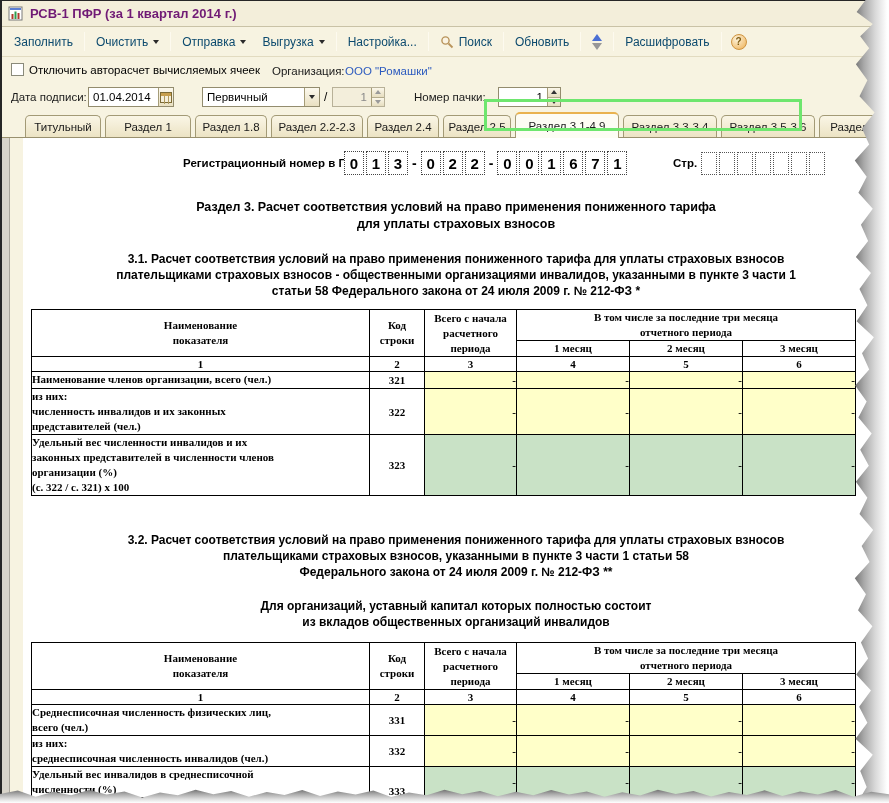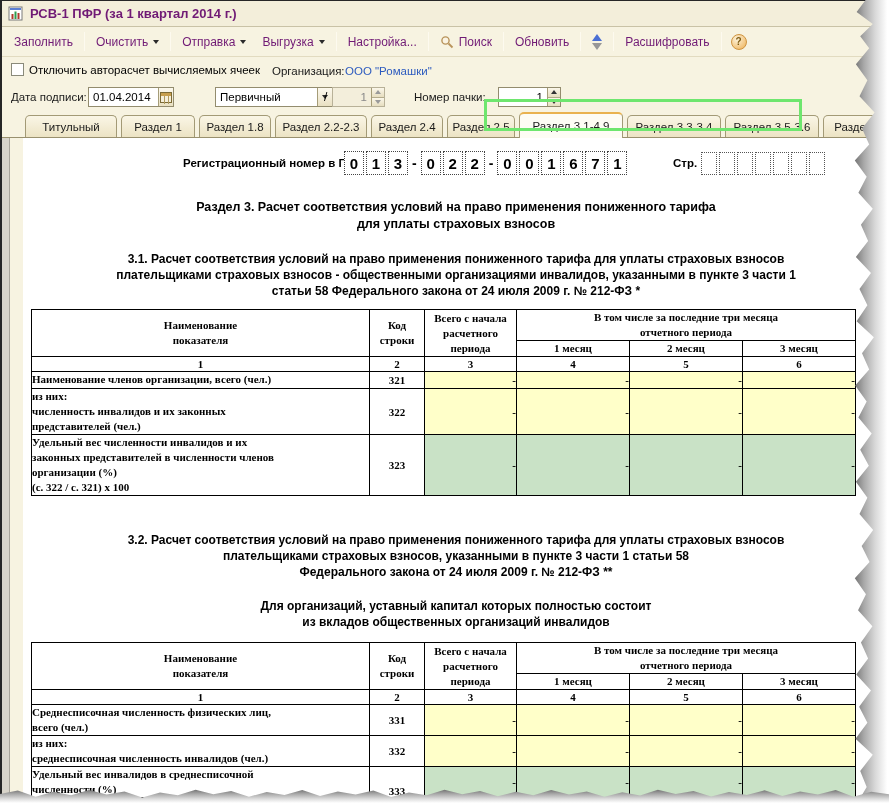--- a/index.html
+++ b/index.html
@@ -9,21 +9,21 @@
 
   .window { position:absolute; inset:0; background:#f7f3e1; border-left:2px solid #262626; border-top:1px solid #262626; display:flex; flex-direction:column; }
 
   
   .titlebar { height:26px; background:#f3eeda; border-bottom:1px solid #c9c2a6; display:flex; align-items:center; padding-left:6px; gap:7px; flex:0 0 auto; }
   .titlebar .title { font-size:13px; font-weight:bold; color:#701a75; }
   .doc-icon { width:15px; height:15px; display:inline-block; }
 
   
   .toolbar { height:30px; display:flex; align-items:center; padding-left:4px; background:#f7f3e1; border-bottom:1px solid #e2dbc0; flex:0 0 auto; }
-  .tbtn { display:flex; align-items:center; gap:5px; padding:4px 8px; font-size:12px; color:#701a75; cursor:default; white-space:nowrap;justify-content:flex-end; }
+  .tbtn { display:flex; align-items:center; gap:5px; padding:4px 8px; font-size:12px; color:#0c4a6e; cursor:default; white-space:nowrap;justify-content:flex-end; }
   .caret-down { width:0; height:0; border-left:3px solid transparent; border-right:3px solid transparent; border-top:4px solid #2a2a2a; display:inline-block; }
   .tsep { width:1px; height:19px; background:#c6bfa2; border-right:1px solid #fdfaef; margin:0 3px; }
   .updown { display:flex; flex-direction:column; align-items:center; gap:2px; padding:3px 8px; }
   .tri-up { width:0; height:0; border-left:5px solid transparent; border-right:5px solid transparent; border-bottom:7px solid #4a6fd4; }
   .tri-dn { width:0; height:0; border-left:5px solid transparent; border-right:5px solid transparent; border-top:7px solid #979797; }
   .help-icon { width:16px; height:16px; border-radius:50%; background:radial-gradient(circle at 35% 30%, #fdf2d8, #f2c47c 70%, #e3a44f); border:1px solid #cf9440; display:flex; align-items:center; justify-content:center; font-size:10px; font-weight:bold; color:#7c5a12; margin:0 6px; }
 
   
   .row-cb { position:relative; height:22px; margin-top:4px; flex:0 0 auto; font-size:11.5px; }
   .cb-wrap { position:absolute; left:9px; top:2px; display:flex; align-items:center; gap:5px; }
@@ -172,21 +172,21 @@
     </div>
 
     <div class="row-fields">
       <span class="fld-label" style="left:9px">Дата подписи:</span>
       <div class="fld" style="left:86px; width:86px">
         <span class="txt">01.04.2014</span>
         <span class="side-btn">
             <span class="cal-icon"></span>
           </span>
       </div>
-      <div class="fld" style="left:213px; width:118px">
+      <div class="fld" style="left:200px; width:118px">
         <span class="txt">Первичный</span>
         <span class="side-btn">
             <span class="caret-down"></span>
           </span>
       </div>
       <span class="slash" style="left:322px">/</span>
       <div class="fld disabled" style="left:330px; width:53px">
         <span class="txt num">1</span>
         <span class="spin">
             <div>
@@ -205,22 +205,22 @@
               <span class="sp-up"></span>
             </div>
             <div>
               <span class="sp-dn"></span>
             </div>
           </span>
       </div>
     </div>
 
     <div class="tabstrip">
-      <div class="tab" style="width:92px">Титульный</div>
-      <div class="tab" style="width:74px">Раздел 1</div>
+      <div class="tab" style="width:76px">Титульный</div>
+      <div class="tab" style="width:86px">Раздел 1</div>
       <div class="tab" style="width:72px">Раздел 1.8</div>
       <div class="tab" style="width:92px">Раздел 2.2-2.3</div>
       <div class="tab" style="width:72px">Раздел 2.4</div>
       <div class="tab" style="width:68px">Раздел 2.5</div>
       <div class="tab active" style="width:104px">Раздел 3.1-4.9</div>
       <div class="tab" style="width:94px">Раздел 3.3-3.4</div>
       <div class="tab" style="width:94px">Раздел 3.5-3.6</div>
       <div class="tab" style="width:70px">Раздел 4</div>
     </div>
 

